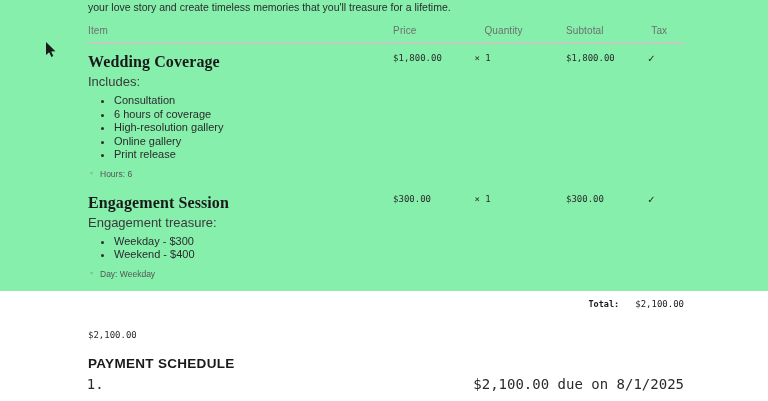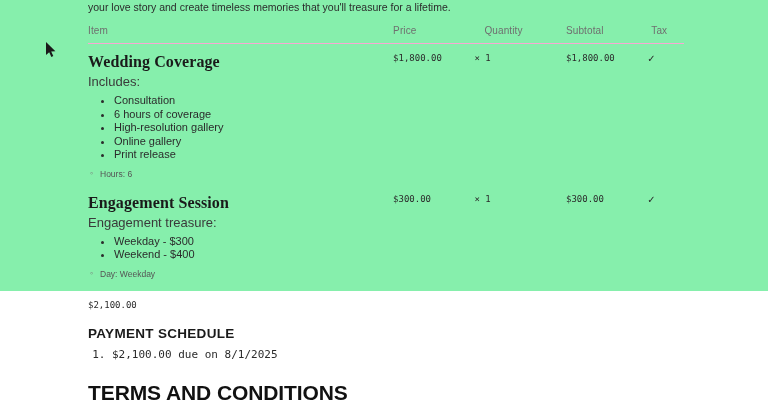--- a/index.html
+++ b/index.html
@@ -164,23 +164,24 @@
     letter-spacing: 0.3px;
     margin: 16px 0 0 0;
     color: #1a1a1a;
   }
   ol.schedule {
     margin: 7px 0 0 0;
     padding-left: 24px;
   }
   ol.schedule li {
     font-family: "DejaVu Sans Mono", monospace;
-    font-size: 11px;
+    font-size: 14px;
     color: #2b2b2b;
     line-height: 13px;
+    text-align: right;
   }
   h1.terms {
     font-size: 21px;
     font-weight: bold;
     letter-spacing: -0.1px;
     margin: 20px 0 0 0;
     color: #111;
   }
   
   .bottom-cut {
@@ -252,20 +253,23 @@
           </td>
           <td class="cell money">$300.00</td>
           <td class="cell qty">× 1</td>
           <td class="cell money">$300.00</td>
           <td class="cell taxmark">✓</td>
         </tr>
 
       </tbody>
     </table>
 
+    <div class="totals">
+      <span class="tlabel">Total:</span><span class="tvalue">$2,100.00</span>
+    </div>
 
     <div class="grand-line">$2,100.00</div>
 
     <h2 class="section">PAYMENT SCHEDULE</h2>
     <ol class="schedule">
       <li>$2,100.00 due on 8/1/2025</li>
     </ol>
 
     <h1 class="terms">TERMS AND CONDITIONS</h1>
 

